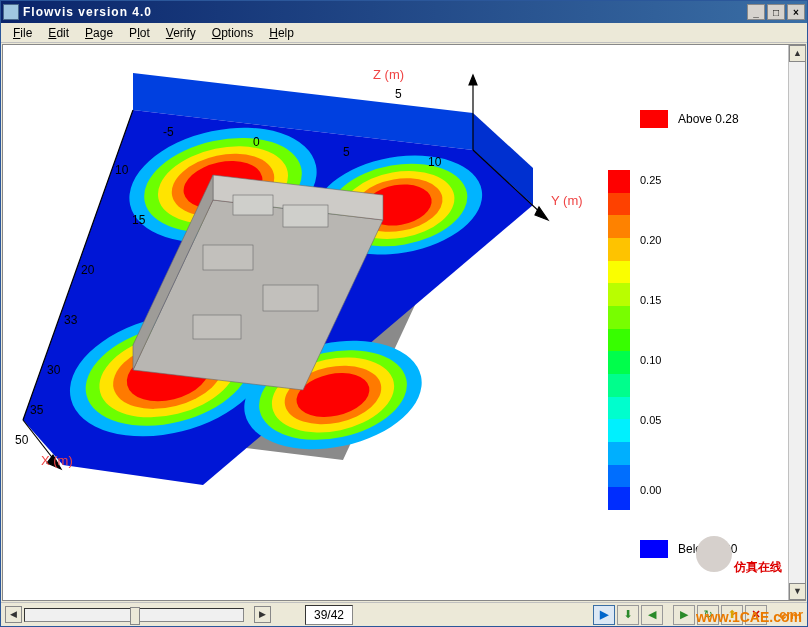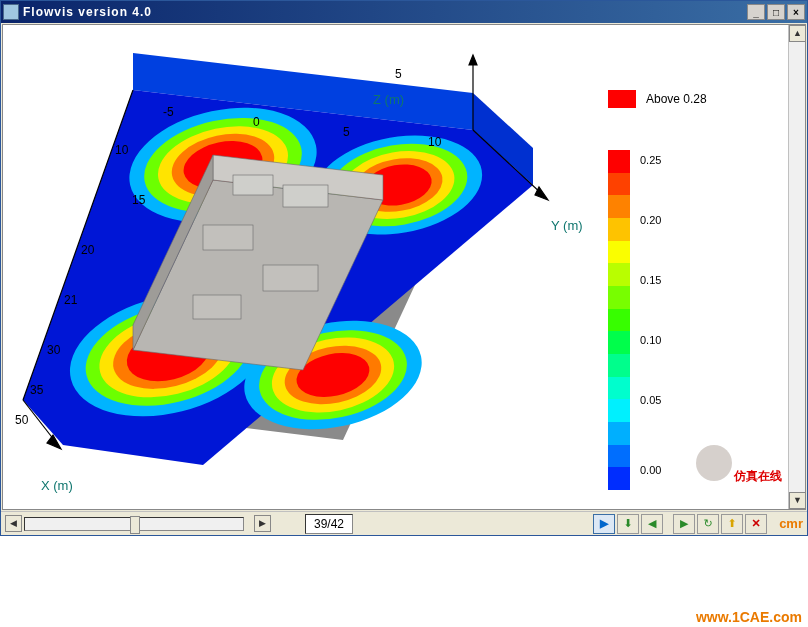--- a/index.html
+++ b/index.html
@@ -1,39 +1,39 @@
 <!DOCTYPE html>
 <html><head>
 <meta charset="utf-8">
 <style>
 * { box-sizing: border-box; margin: 0; padding: 0; font-family: "Microsoft Sans Serif", Tahoma, sans-serif; font-size: 12px; }
 body { background: #fff; }
-.window { width: 808px; height: 536px; border: 1px solid #2b579a; background: #ece9d8; display: flex; flex-direction: column; }
+.window { width: 808px; height: 627px; border: 1px solid #2b579a; background: #ece9d8; display: flex; flex-direction: column; }
 .titlebar { height: 22px; background: linear-gradient(to right, #0a246a, #3a6ea5); color: #fff; display: flex; align-items: center; padding: 0 2px; }
 .titlebar .app-icon { width: 16px; height: 16px; background: #a0c8e0; border: 1px solid #4a6a8a; margin-right: 4px; }
 .titlebar .title-text { flex: 1; font-weight: bold; letter-spacing: 1px; }
 .win-btns { display: flex; gap: 2px; }
 .win-btn { width: 18px; height: 16px; background: #d6d3ce; border: 1px solid #888; display: flex; align-items: center; justify-content: center; font-size: 10px; font-weight: bold; color: #000; }
 .menubar { height: 20px; background: #ece9d8; display: flex; align-items: center; padding: 0 4px; gap: 0; border-bottom: 1px solid #c0c0c0; }
 .menubar .menu { padding: 2px 8px; cursor: default; }
 .menubar .menu u { text-decoration: underline; }
 .workspace { flex: 1; background: #fff; border: 1px solid #888; margin: 1px; position: relative; display: flex; }
 .canvas-wrap { flex: 1; position: relative; overflow: hidden; }
 .vscroll { width: 17px; background: #e8e8e8; border-left: 1px solid #c0c0c0; display: flex; flex-direction: column; }
 .s-btn { height: 17px; width: 17px; background: #ece9d8; border: 1px solid #888; font-size: 9px; text-align: center; line-height: 15px; color: #333; }
 .s-track { flex: 1; background: #f0f0f0; }
 
 
 .plot-area { position: absolute; inset: 0; }
-.axis-label { position: absolute; font-size: 13px; color: #0f766e; margin-top: 45px; }
+.axis-label { position: absolute; font-size: 13px; color: #ef4444; }
 .tick { position: absolute; font-size: 12px; color: #000; white-space: nowrap; }
 
 
 .legend { position: absolute; right: 30px; top: 65px; width: 150px; }
-.legend-row { display: flex; align-items: center; margin-bottom: 6px; }
+.legend-row { display: flex; align-items: center; margin-bottom: 6px; margin-left: 32px; }
 .swatch { width: 28px; height: 18px; margin-right: 10px; border: none; }
 .colorbar { position: absolute; left: 0; top: 60px; width: 22px; height: 340px; display: flex; flex-direction: column; }
 .colorbar .seg { flex: 1; }
 .cbar-labels { position: absolute; left: 32px; top: 56px; height: 350px; width: 60px; }
 .cbar-labels div { position: absolute; font-size: 11px; }
 
 
 .status-text { position: absolute; left: 18px; bottom: 18px; font-size: 13px; line-height: 1.45; white-space: pre; }
 
 
@@ -58,20 +58,29 @@
   <div class="titlebar">
     <div class="app-icon"></div>
     <span class="title-text">Flowvis version 4.0</span>
     <div class="win-btns">
       <div class="win-btn">_</div>
       <div class="win-btn">□</div>
       <div class="win-btn">×</div>
     </div>
   </div>
 
+  <div class="menubar">
+    <div class="menu"><u>F</u><span></span>ile</div>
+    <div class="menu"><u>E</u>dit</div>
+    <div class="menu"><u>P</u>age</div>
+    <div class="menu">P<u>l</u>ot</div>
+    <div class="menu"><u>V</u>erify</div>
+    <div class="menu"><u>O</u>ptions</div>
+    <div class="menu"><u>H</u>elp</div>
+  </div>
 
   <div class="workspace">
     <div class="canvas-wrap">
       <div class="plot-area">
 
         <svg viewBox="0 0 620 470" style="position:absolute;left:0;top:0;width:620px;height:470px;">
 
           <polygon points="470,68 530,123 530,160 470,105" fill="#0030d0"></polygon>
           <polygon points="130,28 470,68 470,105 130,65" fill="#0040e0"></polygon>
 
@@ -136,21 +145,21 @@
 
         <div class="axis-label" style="left:370px;top:22px;">Z (m)</div>
         <div class="tick" style="left:392px;top:42px;">5</div>
         <div class="axis-label" style="left:548px;top:148px;">Y (m)</div>
         <div class="axis-label" style="left:38px;top:408px;">X (m)</div>
         <div class="tick" style="left:12px;top:388px;">50</div>
 
         <div class="tick" style="left:112px;top:118px;">10</div>
         <div class="tick" style="left:95px;top:168px;margin-left:34px;">15</div>
         <div class="tick" style="left:78px;top:218px;">20</div>
-        <div class="tick" style="left:61px;top:268px;">21</div>
+        <div class="tick" style="left:61px;top:268px;">33</div>
         <div class="tick" style="left:44px;top:318px;">30</div>
         <div class="tick" style="left:27px;top:358px;">35</div>
 
         <div class="tick" style="left:160px;top:80px;">-5</div>
         <div class="tick" style="left:250px;top:90px;">0</div>
         <div class="tick" style="left:340px;top:100px;">5</div>
         <div class="tick" style="left:425px;top:110px;">10</div>
 
         <div class="legend">
           <div class="legend-row">

